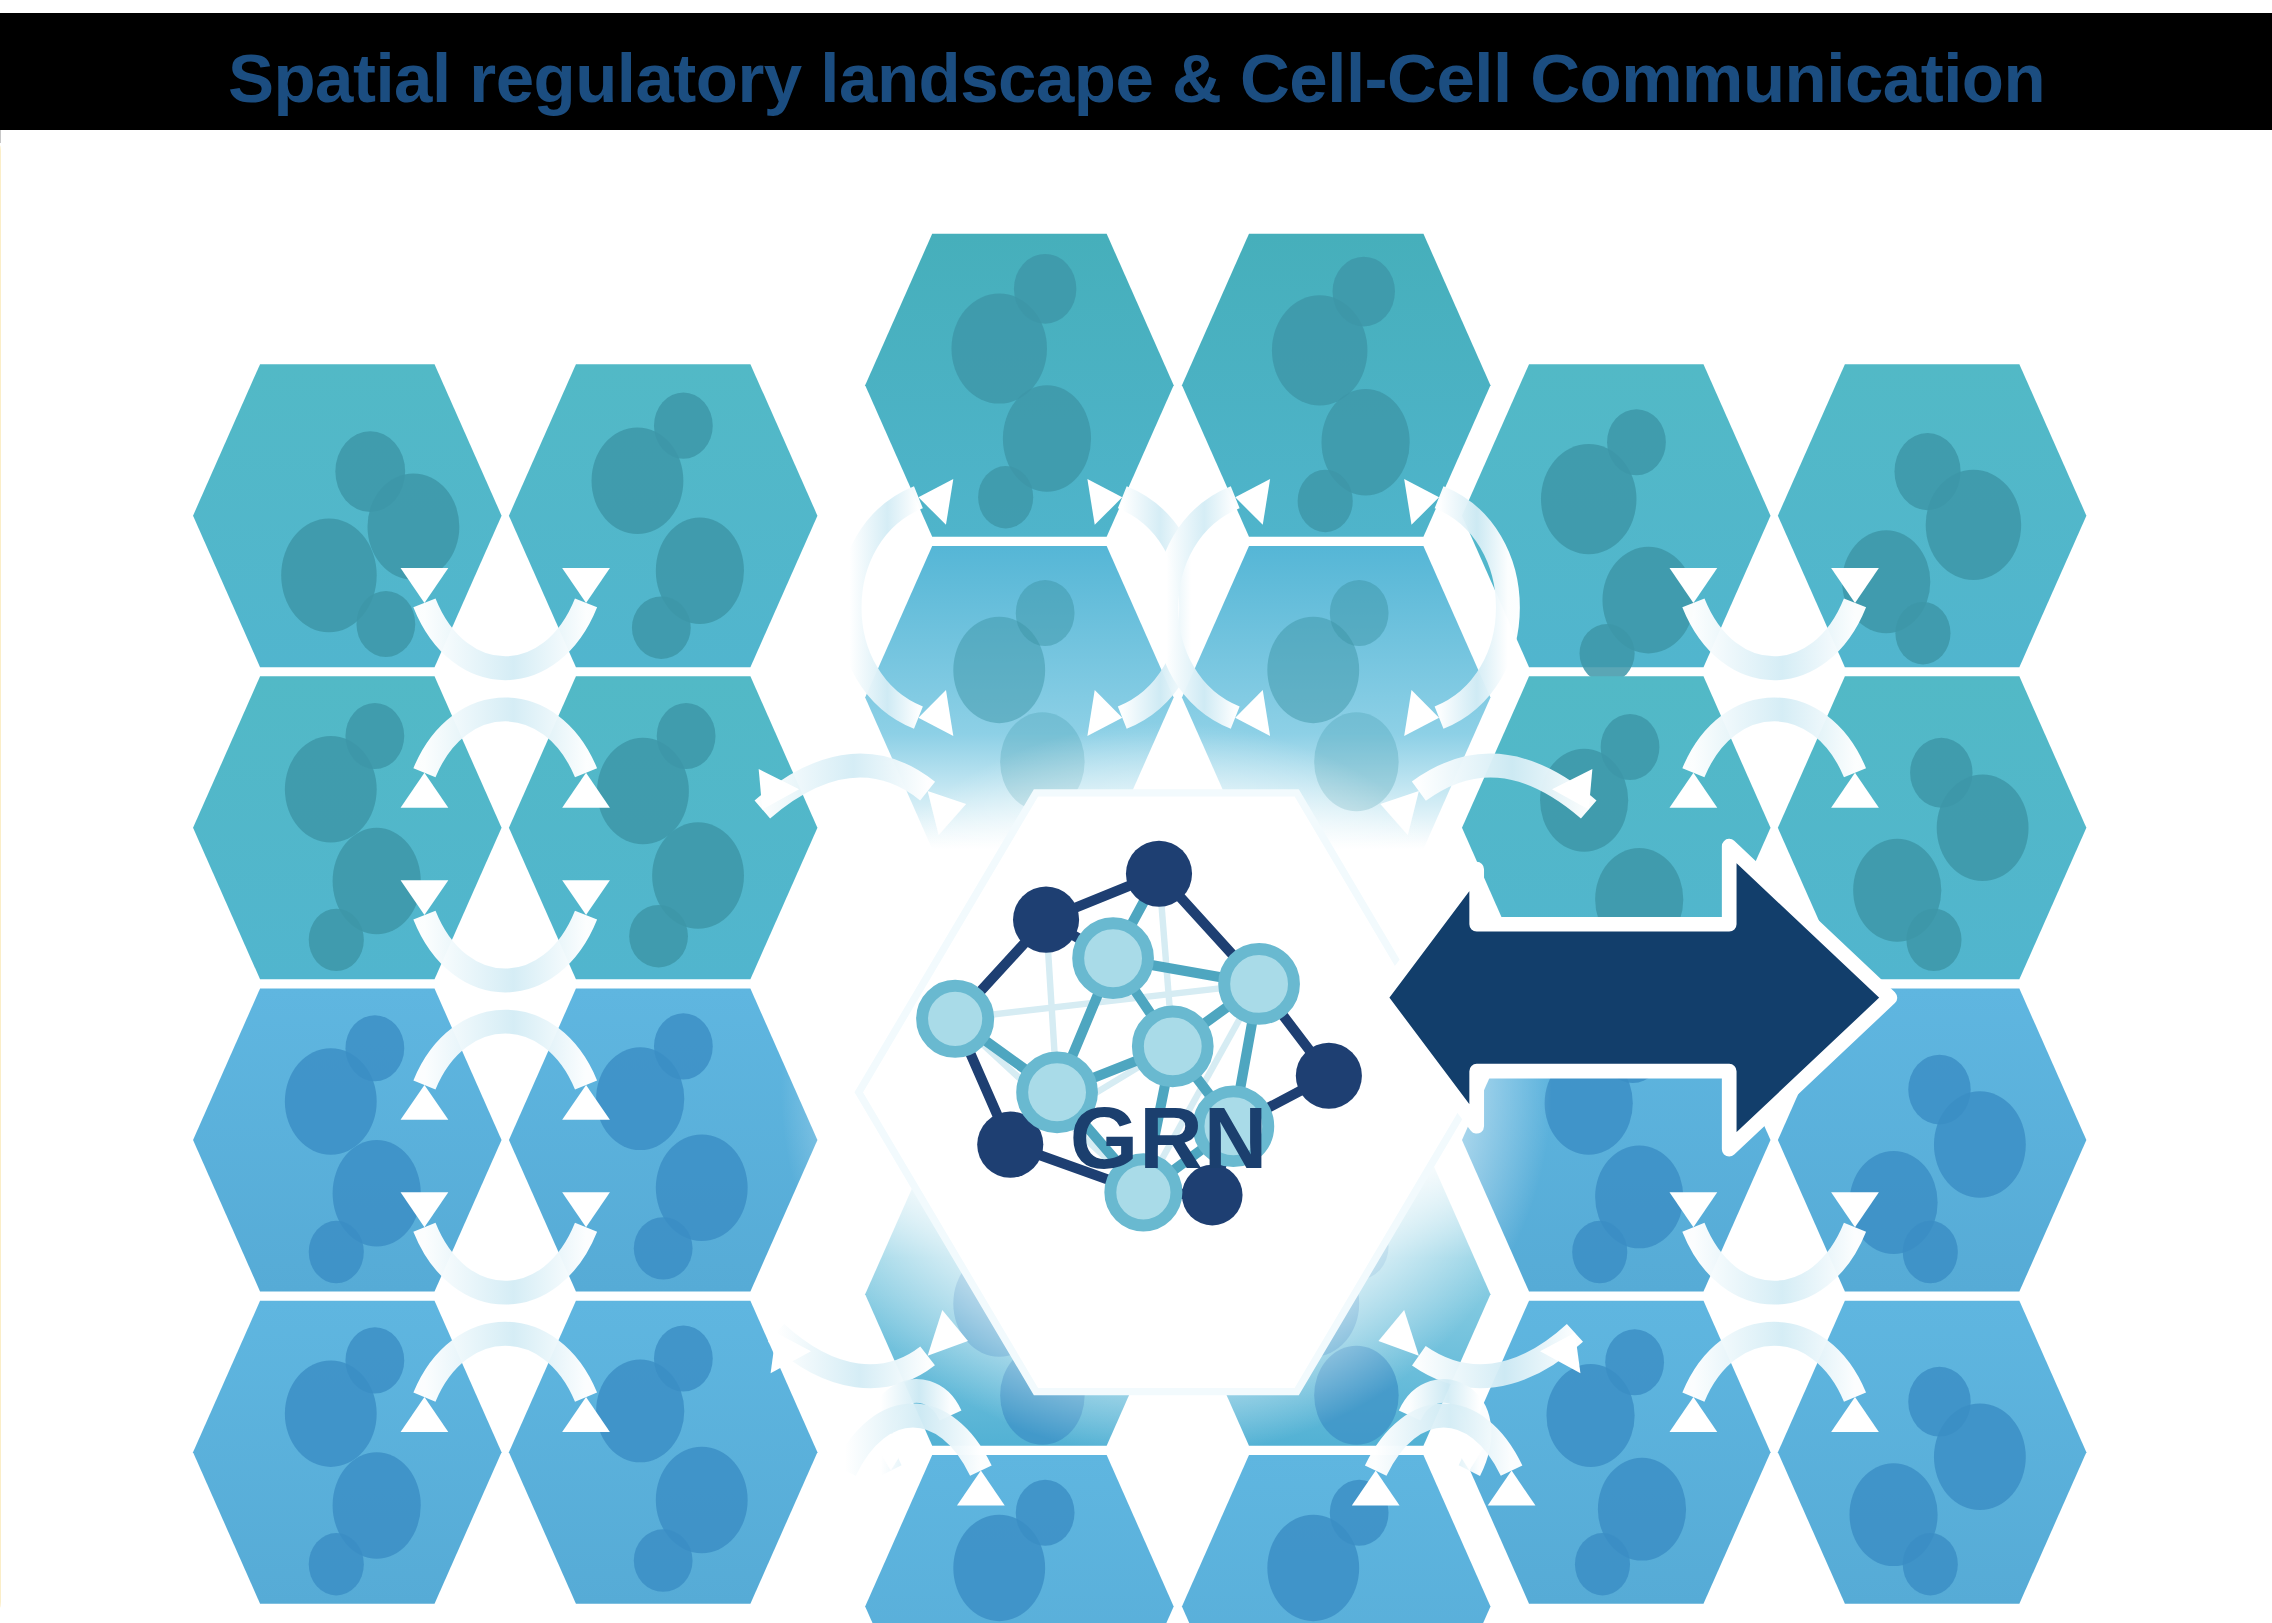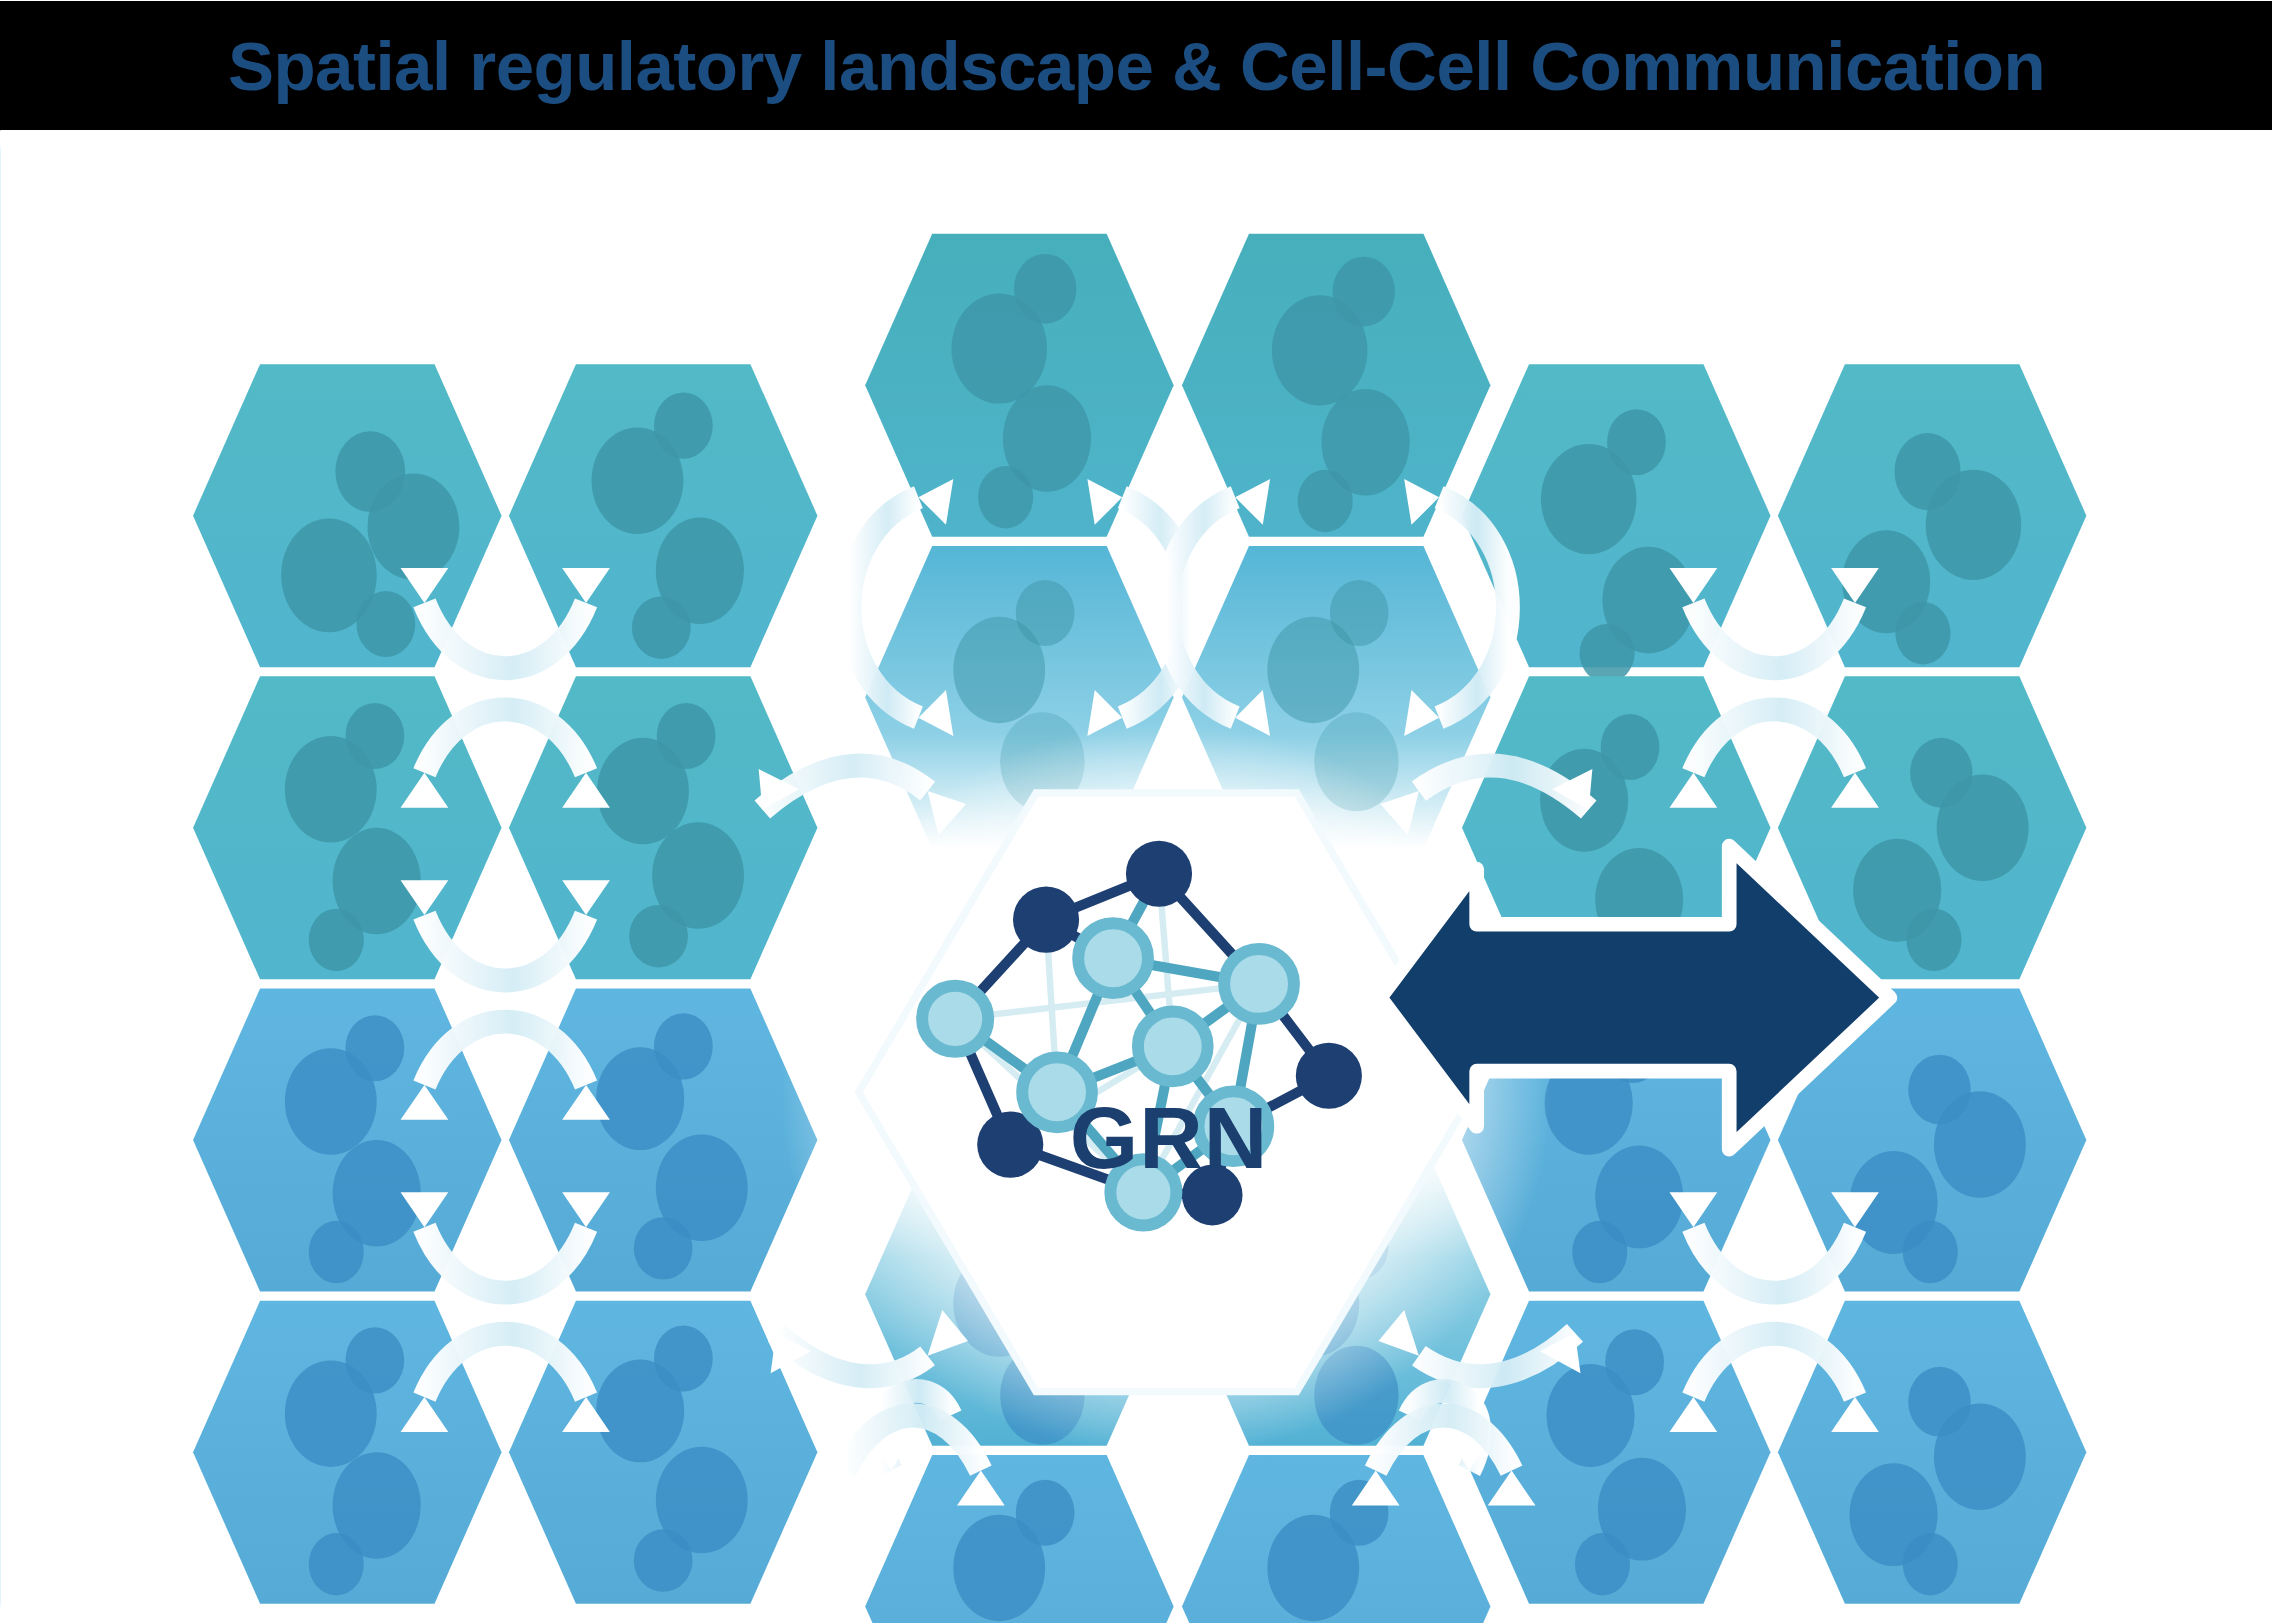--- a/index.html
+++ b/index.html
@@ -1,31 +1,31 @@
 <!DOCTYPE html>
 <html style="font-size:14.7px"><head>
 <meta charset="utf-8">
 <style>
   html,body{margin:0;padding:0;background:#ffffff;}
   body{width:2273px;height:1624px;overflow:hidden;font-family:"Liberation Sans",sans-serif;}
   #stage{position:relative;width:2273px;height:1624px;background:#ffffff;}
 
   
   #titlebar{
-    position:absolute;left:0;top:1px;width:2273px;height:130px;
+    position:absolute;left:0;top:13px;width:2273px;height:130px;
     background:#000000;display:flex;align-items:center;justify-content:center;
   }
   #titletext{
     font-family:"Liberation Sans",sans-serif;
     font-weight:bold;font-size:69px;letter-spacing:-0.5px;
     color:#1b4d80;white-space:nowrap;
   }
 
   
-  #canvas{position:absolute;left:0;top:130px;width:2266px;height:1493px;background:#7dd3fc;border-radius:21px;}
+  #canvas{position:absolute;left:0;top:130px;width:2266px;height:1493px;background:#eab308;border-radius:21px;}
   #scene{position:absolute;left:0;top:0;width:2273px;height:1493px;}
 
   
   #grnlabel{
     position:absolute;left:1036px;top:964px;width:266px;text-align:center;
     font-family:"Liberation Sans",sans-serif;font-weight:bold;
     font-size:88px;color:#1b3f6e;letter-spacing:0.9px;line-height:1;
   }
 </style>
 </head>

